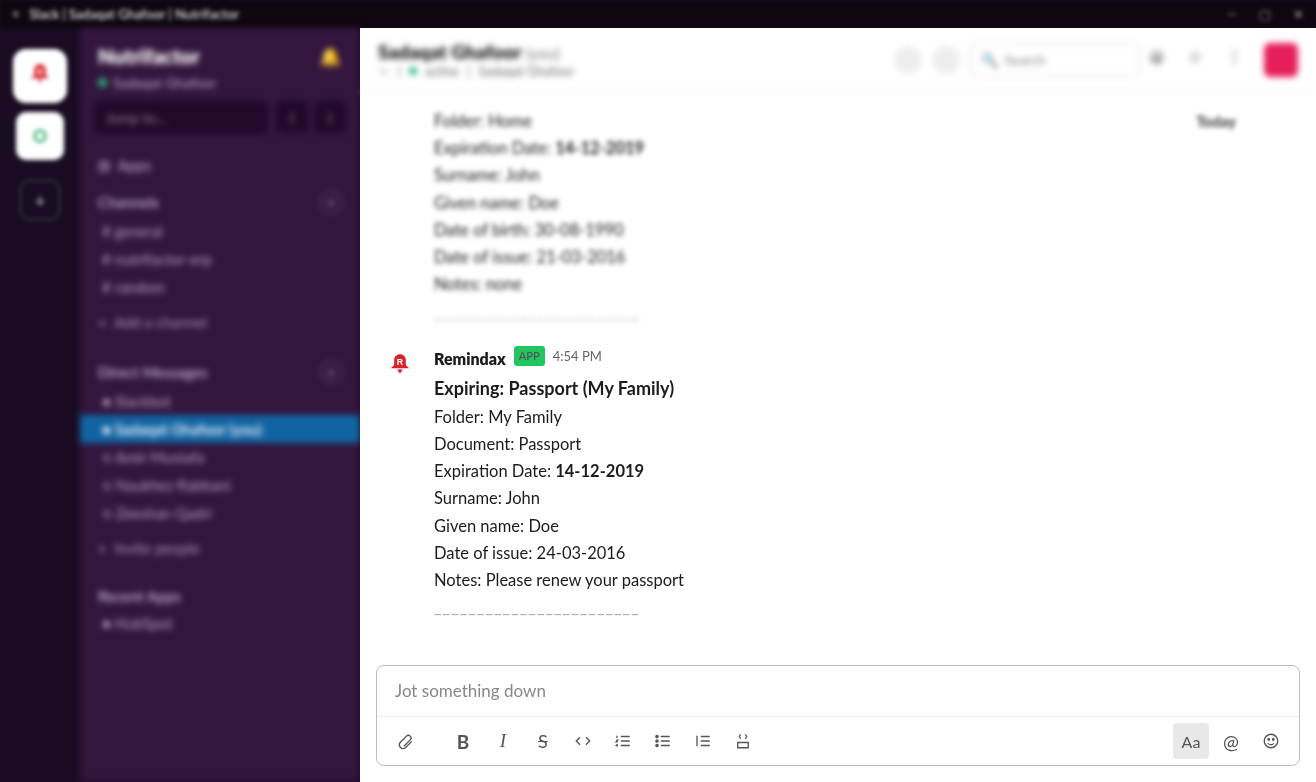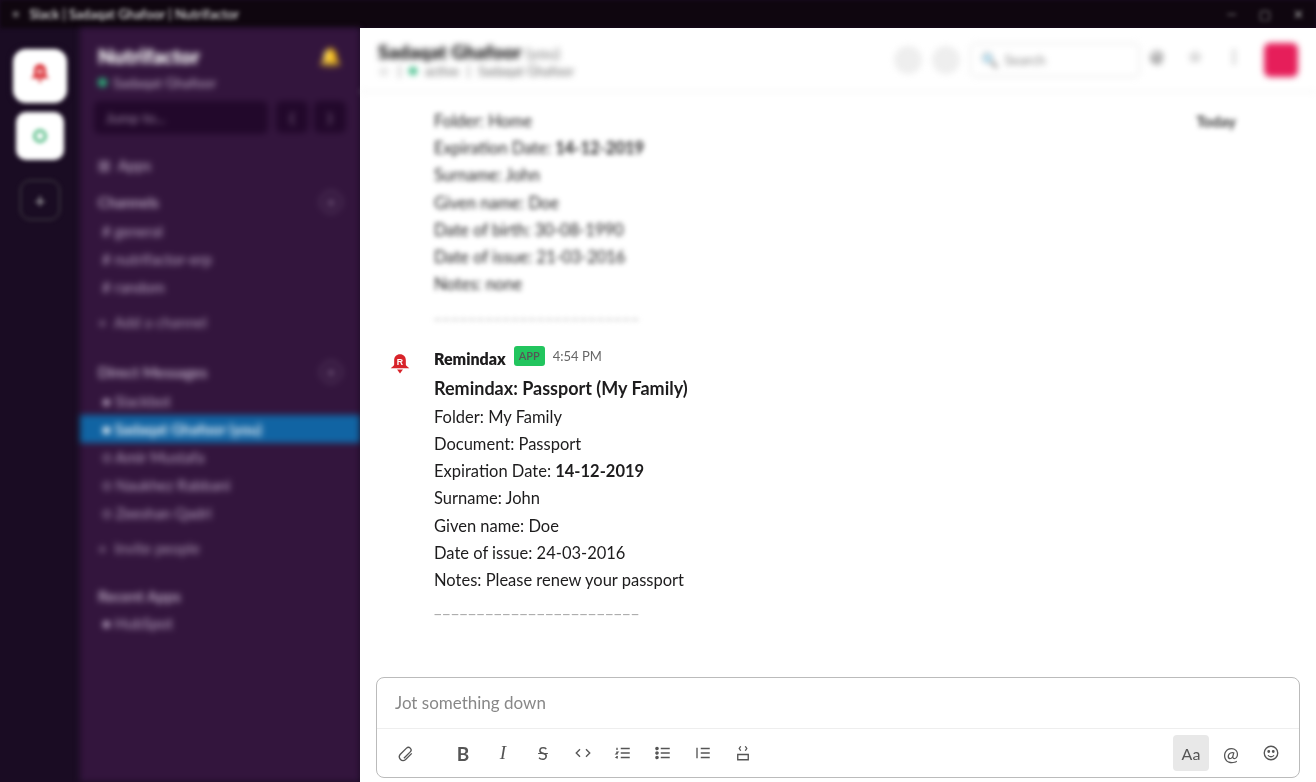--- a/index.html
+++ b/index.html
@@ -49,21 +49,21 @@
   .msg .avatar svg{width:28px;height:28px;}
   .msg .body{ font-size:16.5px; line-height:1.65; color:#1d1c1d;}
   .msg .body .line{white-space:nowrap;}
   .msg .meta{display:flex;align-items:flex-start;gap:8px;margin-bottom:2px;}
   .msg .meta .sender{font-weight:800;font-size:16px;}
   .msg .meta .badge{background:#22c55e;color:#555;font-size:11px;font-weight:600;padding:1px 5px;border-radius:3px;}
   .msg .meta .time{color:#666;font-size:13px;}
   .msg .msgtitle{font-weight:700;font-size:18px;}
   .hr{color:#aaa; letter-spacing:1px; user-select:none;}
   
-  .composer-wrap{ padding:0 16px 4px;}
+  .composer-wrap{ padding:0 16px 16px;}
   .composer{ border:1px solid #bbb; border-radius:8px; }
   .composer .input{ padding:14px 18px; color:#888; font-size:17px; min-height:50px;}
   .composer .toolbar{ border-top:1px solid #eee; display:flex; align-items:center; padding:6px 10px; gap:4px;}
   .composer .tbtn{ width:36px;height:36px;display:flex;align-items:center;justify-content:center;color:#555;border-radius:4px;font-size:17px;}
   .composer .tbtn.active{background:#e8e8e8;}
   .composer .tbtn svg{width:18px;height:18px;stroke:#555;fill:none;stroke-width:1.8;}
   .composer .spacer{flex:1;}
   b{font-weight:700;}
 </style>
 </head>
@@ -198,21 +198,21 @@
                   <path fill="#d8232a" d="M9.5 15h5l-2.5 3.5z"></path>
                   <text x="12" y="11.2" text-anchor="middle" fill="#fff" font-size="7.5" font-weight="800" font-family="sans-serif">R</text>
                 </svg>
             </div>
             <div class="body">
               <div class="meta">
                 <span class="sender">Remindax</span>
                 <span class="badge">APP</span>
                 <span class="time">4:54 PM</span>
               </div>
-              <div class="msgtitle">Remindax: Passport (My Family)</div>
+              <div class="msgtitle">Expiring: Passport (My Family)</div>
               <div id="msg-lines">
                   <div class="line">Folder: My Family</div>
                   <div class="line">Document: Passport</div>
                   <div class="line">Expiration Date: <b>14-12-2019</b></div>
                   <div class="line">Surname: John</div>
                   <div class="line">Given name: Doe</div>
                   <div class="line">Date of issue: 24-03-2016</div>
                   <div class="line">Notes: Please renew your passport</div>
                 </div>
               <div class="hr">________________________</div>

